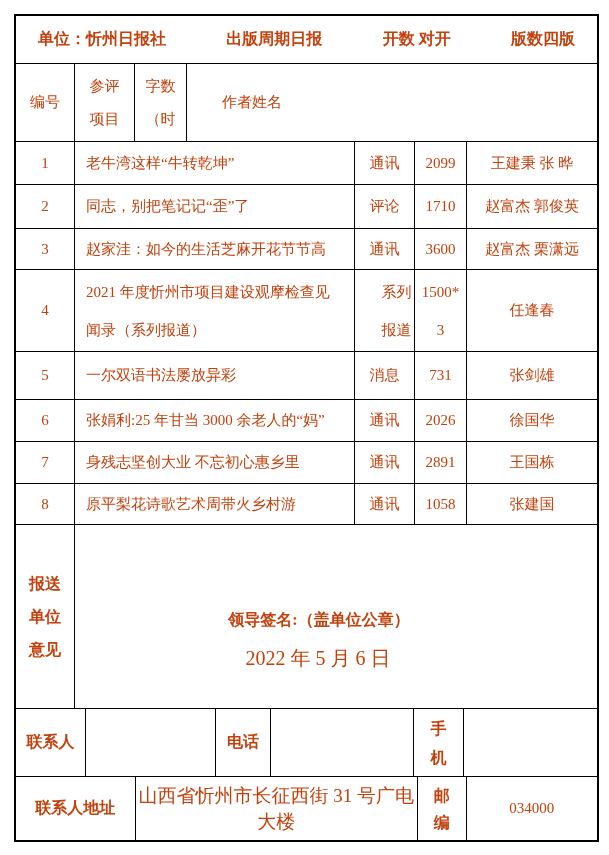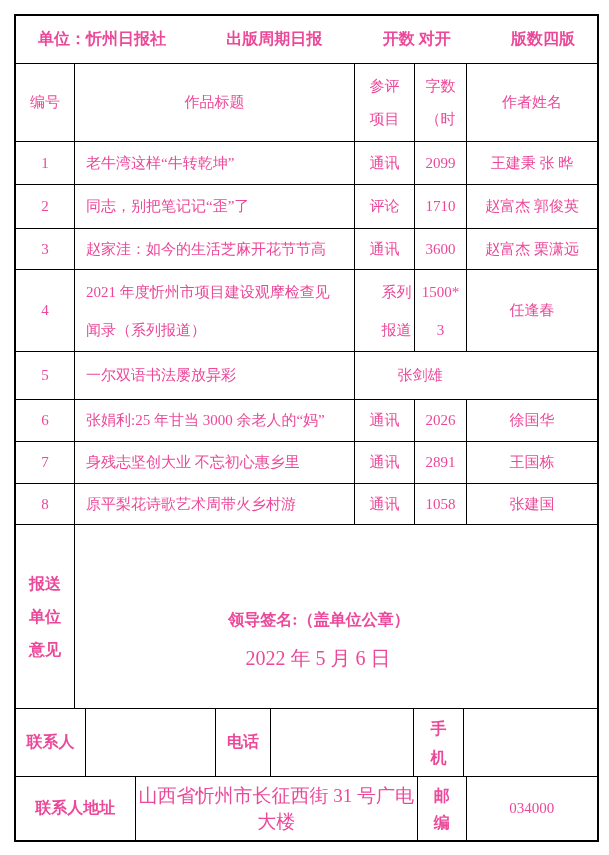--- a/index.html
+++ b/index.html
@@ -1,18 +1,18 @@
 <!DOCTYPE html>
 <html><head>
 <meta charset="utf-8">
 <style>
   html,body { margin:0; padding:0; }
   .sheet {
     position:relative; width:609px; height:855px; background:#ffffff;
-    color:#ec4899; font-family:"Liberation Serif","DejaVu Serif",serif;
+    color:#c2410c; font-family:"Liberation Serif","DejaVu Serif",serif;
     overflow:hidden;
   }
   .table {
     position:absolute; left:14px; top:14px; width:581px; height:824px;
     border:2px solid #000; display:flex; flex-direction:column;
     box-sizing:content-box;
   }
   .tr { display:flex; flex:0 0 auto; border-bottom:1px solid #000; box-sizing:border-box; }
   .tr.last { border-bottom:none; }
   .td {
@@ -86,23 +86,20 @@
         <span>出版周期日报</span>
         <span>开数 对开</span>
         <span>版数四版</span>
       </div>
     </div>
 
     <div class="tr h-head">
       <div class="td c1 head-cell">
           <span>编号</span>
         </div>
-      <div class="td c2 head-cell">
-          <span>作品标题</span>
-        </div>
       <div class="td c3 head-cell">
           <span class="wrap2">参评项目</span>
         </div>
       <div class="td c4 head-cell">
           <span class="wrap2">字数（时</span>
         </div>
       <div class="td c5 end head-cell">
           <span>作者姓名</span>
         </div>
     </div>
@@ -139,20 +136,22 @@
         </div>
       <div class="td c4">
           <span class="count-span">1500*3</span>
         </div>
       <div class="td c5 end">任逢春</div>
     </div>
 
     <div class="tr h48">
       <div class="td c1">5</div>
       <div class="td c2 title-cell nowrap">一尔双语书法屡放异彩</div>
+      <div class="td c3">消息</div>
+      <div class="td c4">731</div>
       <div class="td c5 end">张剑雄</div>
     </div>
 
     <div class="tr h42">
       <div class="td c1">6</div>
       <div class="td c2 title-cell nowrap">张娟利:25 年甘当 3000 余老人的“妈”</div>
       <div class="td c3">通讯</div>
       <div class="td c4">2026</div>
       <div class="td c5 end">徐国华</div>
     </div>

